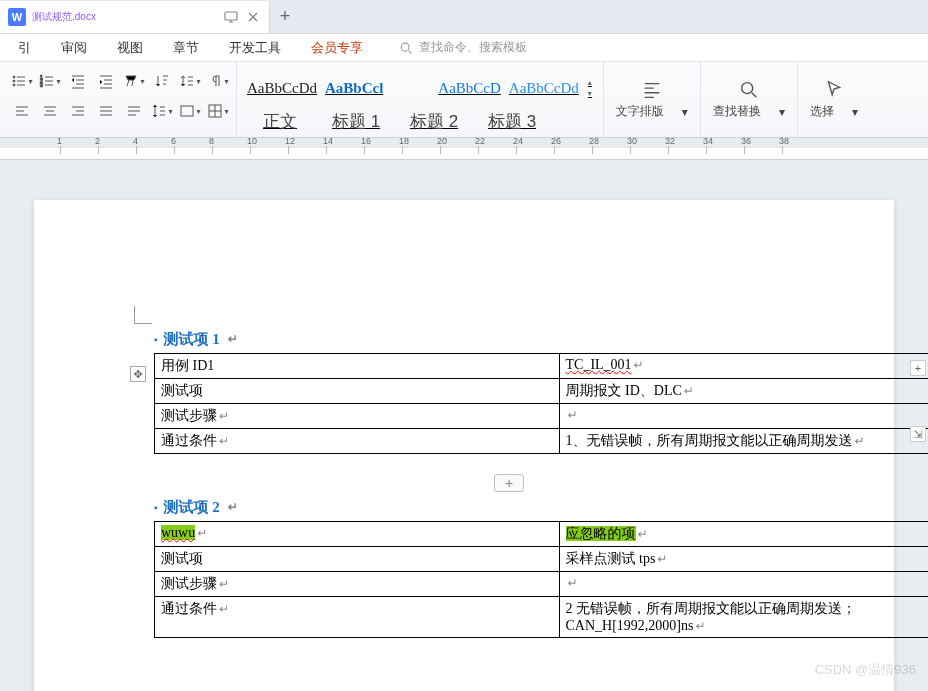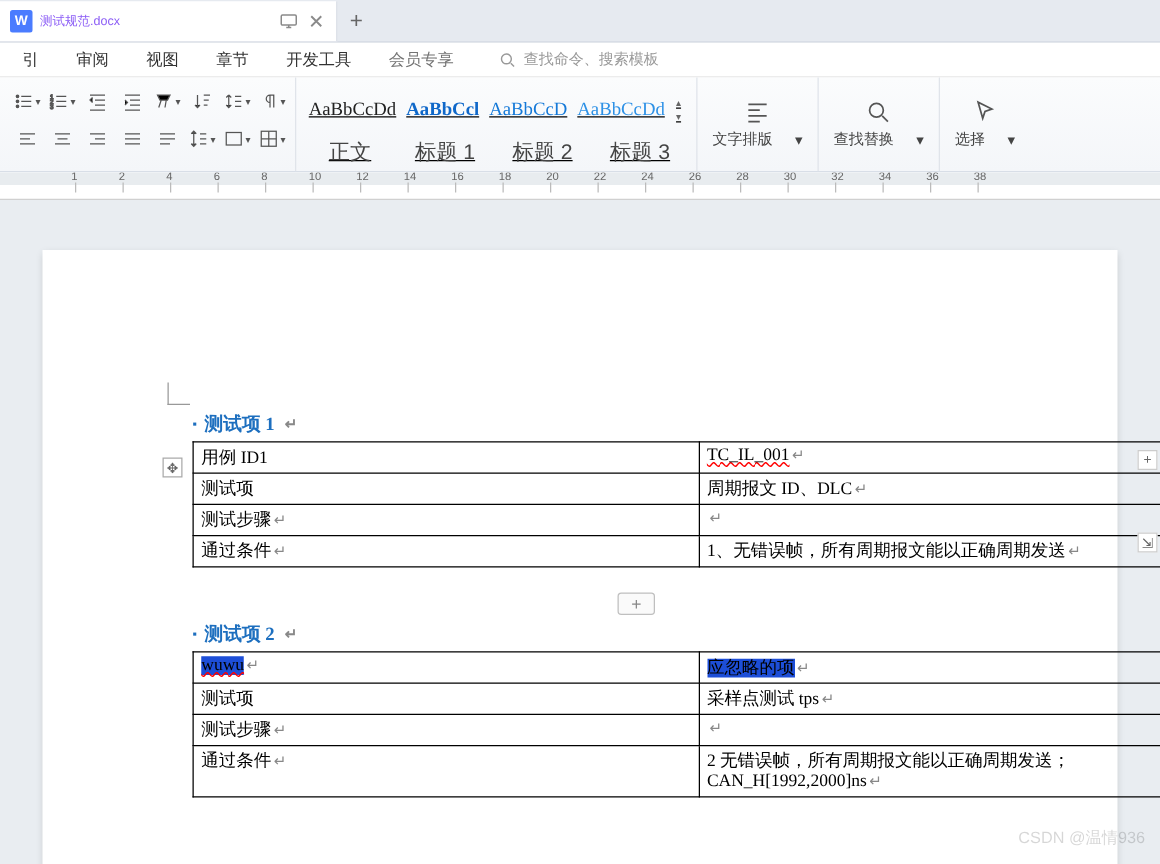--- a/index.html
+++ b/index.html
@@ -9,36 +9,36 @@
 .tabbar { height: 34px; background: #e6eaf0; display: flex; align-items: center; border-bottom: 1px solid #d4d9e2; }
 .tab { height: 32px; background: #fff; display: flex; align-items: center; padding: 0 8px; gap: 6px; border-right: 1px solid #d4d9e2; min-width: 270px; position: relative; }
 .doc-icon { width: 18px; height: 18px; background: #4a7cff; border-radius: 2px; display: flex; align-items: center; justify-content: center; color: #fff; font-size: 11px; font-weight: bold; }
 .tab-title { font-size: 10px; color: #8b5cf6; flex: 1; }
 .tab-ctl { width: 16px; height: 16px; color: #8a8a8a; display: flex; align-items: center; justify-content: center; cursor: pointer; }
 .add-tab { width: 30px; height: 30px; display: flex; align-items: center; justify-content: center; color: #666; font-size: 18px; cursor: pointer; }
 
 
 .menubar { height: 28px; display: flex; align-items: center; padding-left: 4px; gap: 2px; border-bottom: 1px solid #e6e6e6; }
 .menuitem { padding: 4px 14px; font-size: 13px; color: #333; cursor: pointer; }
-.menuitem.member { color: #737373; }
+.menuitem.member { color: #c2410c; }
 .search-area { display: flex; align-items: center; gap: 6px; color: #999; margin-left: 20px; }
 .search-icon { width: 14px; height: 14px; }
 
 
 .ribbon { height: 76px; background: linear-gradient(#fbfcfd,#f4f6f9); border-bottom: 1px solid #ccd3e0; display: flex; align-items: stretch; padding: 0 4px; }
 .rgroup { display: flex; flex-direction: column; padding: 4px 6px 2px; border-right: 1px solid #e0e4ea; }
 .rbtns-row { display: flex; gap: 4px; align-items: center; height: 30px; }
 .rbtn { width: 24px; height: 24px; display: flex; align-items: center; justify-content: center; color: #555; cursor: pointer; border-radius: 2px; position: relative; }
 .rbtn svg { width: 16px; height: 16px; }
 .rbtn .dd { font-size: 8px; margin-left: 1px; }
 .styles-row { display: flex; align-items: center; height: 44px; }
 .style-item { padding: 2px 4px; text-align: center; cursor: pointer; }
 .style-prev { font-family: "Times New Roman", serif; font-size: 15px; color: #222; white-space: nowrap; }
 .style-prev.h1 { color: #1068c9; font-weight: bold; }
-.style-prev.h2 { color: #1579d8; }
+.style-prev.h2 { color: #1579d8; margin-left: 47px; }
 .style-prev.h3 { color: #2e91e6; }
 .style-labels { display: flex; height: 20px; }
 .style-lab { font-size: 17px; color: #444; padding: 0 4px; text-align: center; }
 .styles-group { display: flex; flex-direction: column; justify-content: flex-start; padding: 4px 6px; border-right: 1px solid #e0e4ea; position: relative; text-decoration: underline; }
 .style-more { width: 14px; display: flex; flex-direction: column; justify-content: center; align-items: center; gap: 2px; padding: 0 2px; }
 .chevup, .chevdn { font-size: 8px; color: #666; cursor: pointer; }
 .big-btn { display: flex; flex-direction: column; align-items: center; justify-content: center; padding: 4px 12px; gap: 2px; cursor: pointer; border-right: 1px solid #e0e4ea; }
 .big-btn svg { width: 22px; height: 22px; }
 .big-btn .lbl { font-size: 12px; color: #444; display: flex; align-items: center; gap: 18px; }
 
@@ -53,21 +53,21 @@
 .docarea { background: #e9edf1; position: absolute; top: 160px; left: 0; right: 0; bottom: 0; overflow: auto; }
 .page { background: #fff; width: 860px; margin: 40px auto 0; padding: 130px 30px 40px 120px; box-shadow: 0 2px 6px rgba(0,0,0,0.15); position: relative; min-height: 500px; }
 .hcorner { position: absolute; left: 100px; top: 106px; width: 18px; height: 18px; border-left: 1px solid #999; border-bottom: 1px solid #999; }
 
 .heading { color: #1d6fbf; font-size: 15px; font-weight: bold; font-family: "SimHei","Microsoft YaHei"; display: flex; align-items: center; gap: 6px; }
 .heading .bullet { color: #1d6fbf; font-size: 10px; }
 .para-mk { color: #888; font-size: 12px; margin-left: 2px; }
 .ltable { border-collapse: collapse; width: 810px; margin-top: 4px; margin-bottom: 20px; }
 .ltable td { border: 1px solid #000; padding: 3px 6px; font-size: 14px; font-family: "SimSun","Times New Roman"; color: #000; vertical-align: top; }
 .ltable td:first-child { width: 50%; }
-.hlite { background: #1d4ed8; margin-top: 44px; }
+.hlite { background: #84cc16; margin-top: 44px; }
 .squig { text-decoration: underline wavy red; text-decoration-thickness: 1px; }
 
 .float-icons { position: absolute; left: 72px; top: 168px; display: flex; gap: 6px; }
 .fi { width: 18px; height: 18px; display: flex; align-items: center; justify-content: center; color: #6a8fbf; cursor: pointer; }
 .move-handle { position: absolute; left: 100px; top: 170px; width: 16px; height: 16px; border: 1px solid #aaa; display: flex; align-items: center; justify-content: center; color: #666; font-size: 11px; cursor: move; background: #fff; }
 
 .insertbtn { width: 30px; height: 18px; border: 1px solid #bfbfbf; border-radius: 3px; background: #fafafa; display: flex; align-items: center; justify-content: center; color: #888; cursor: pointer; margin: 6px auto; font-size: 14px; }
 
 .watermark { position: absolute; right: 12px; bottom: 12px; font-size: 13px; color: rgba(0,0,0,0.16); font-family: sans-serif; }
 

